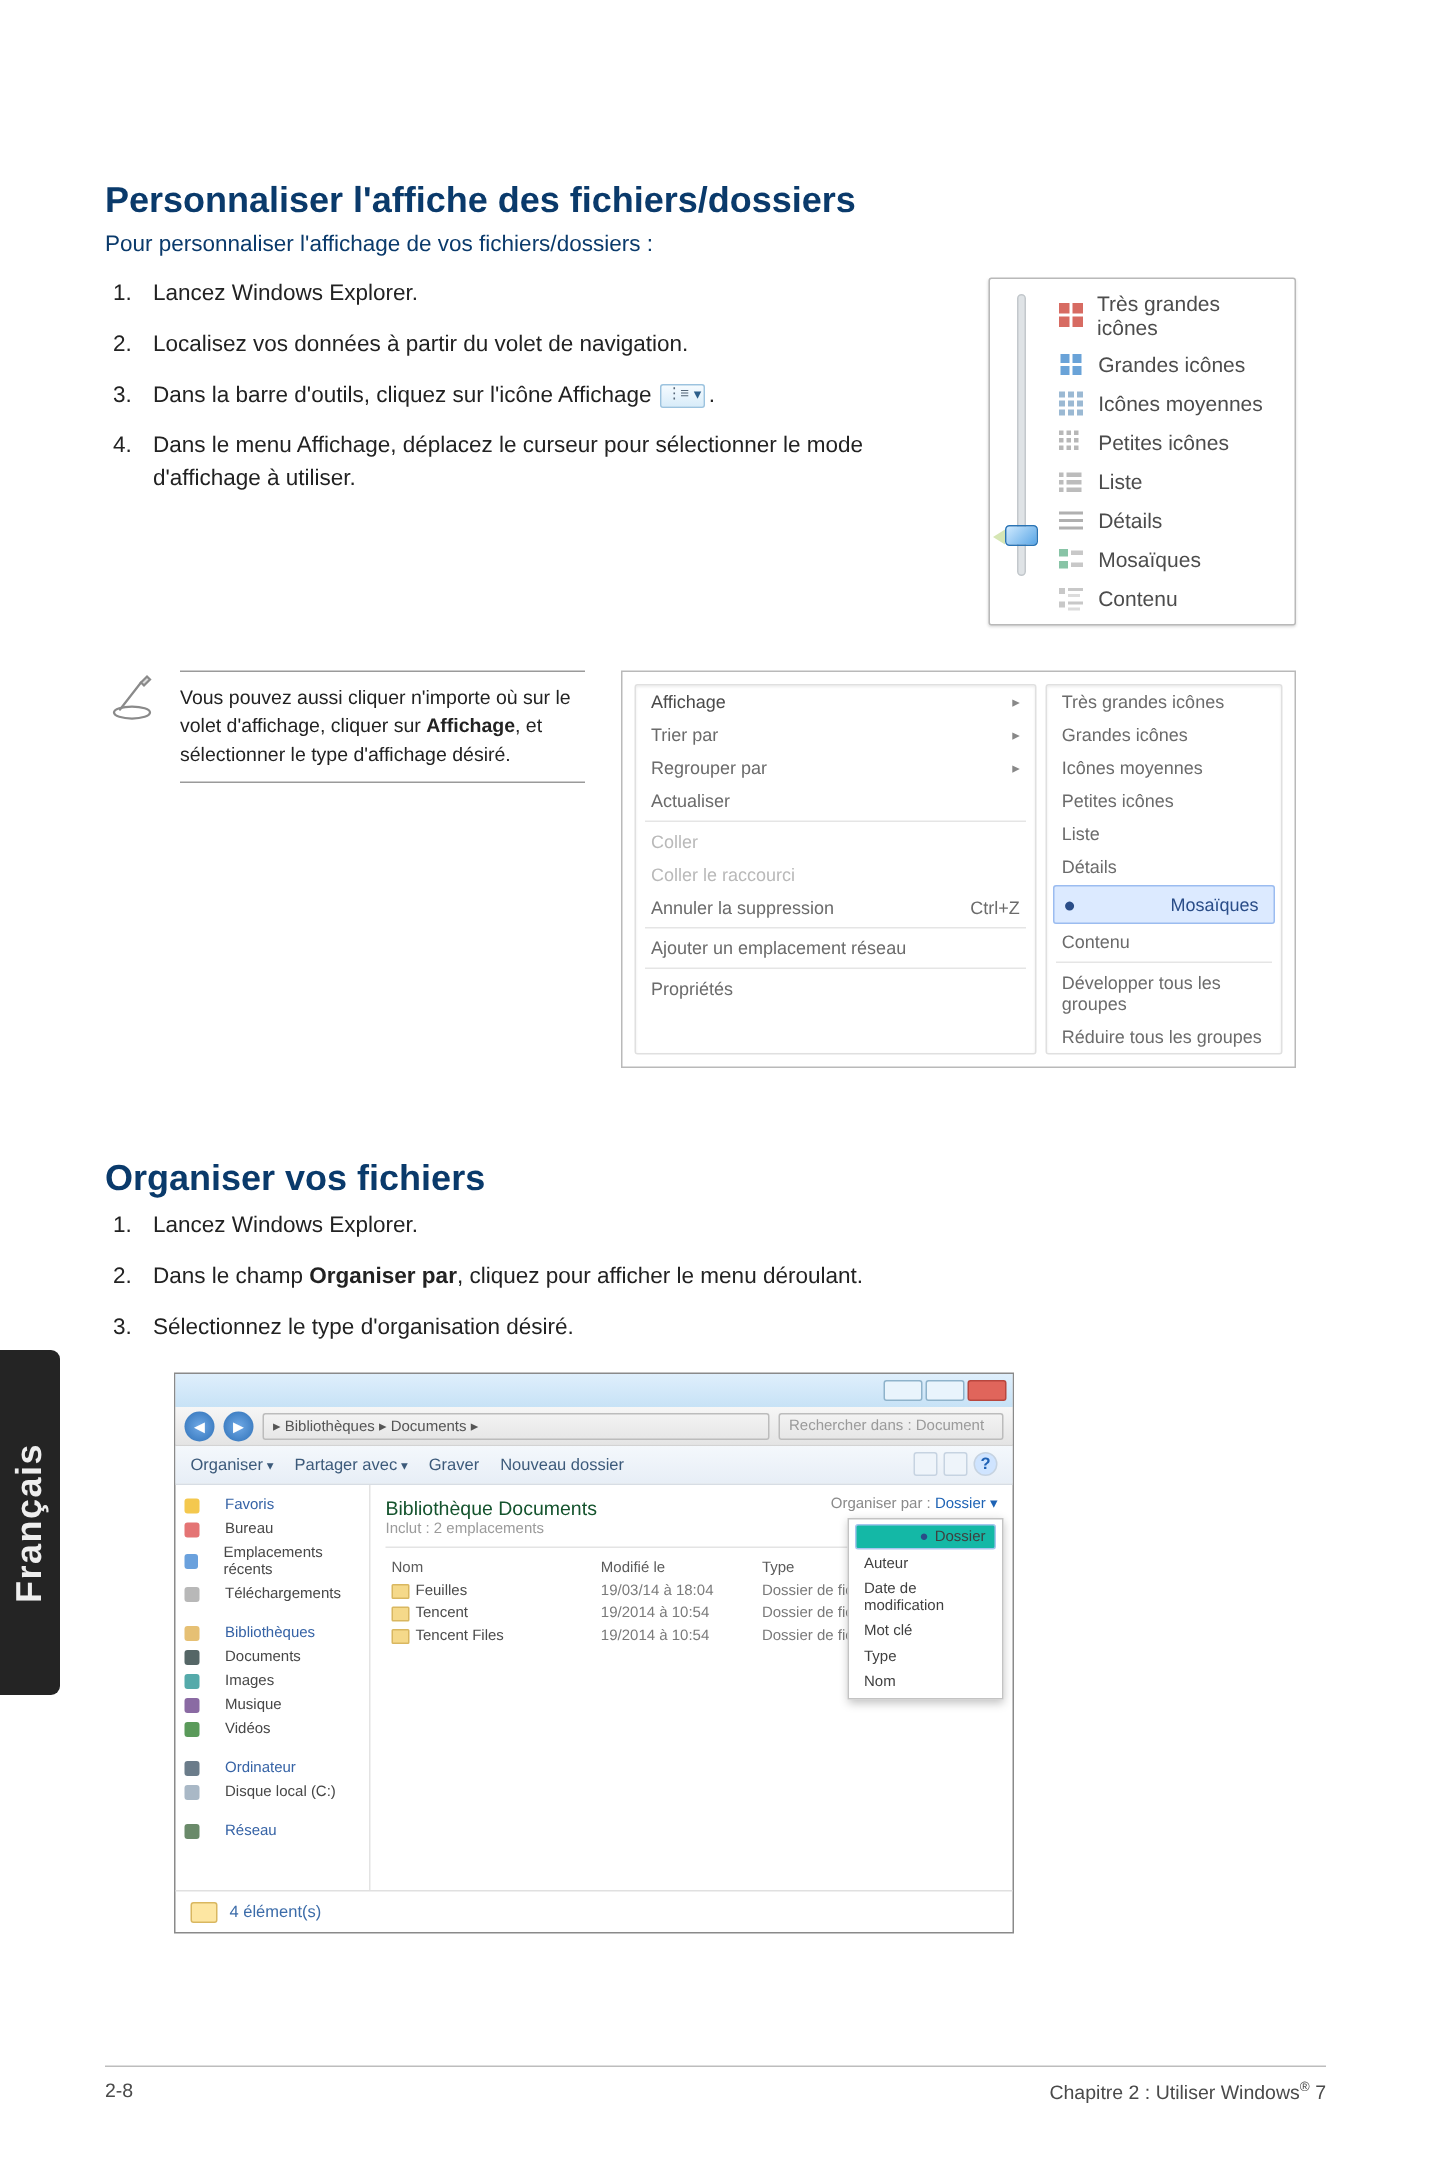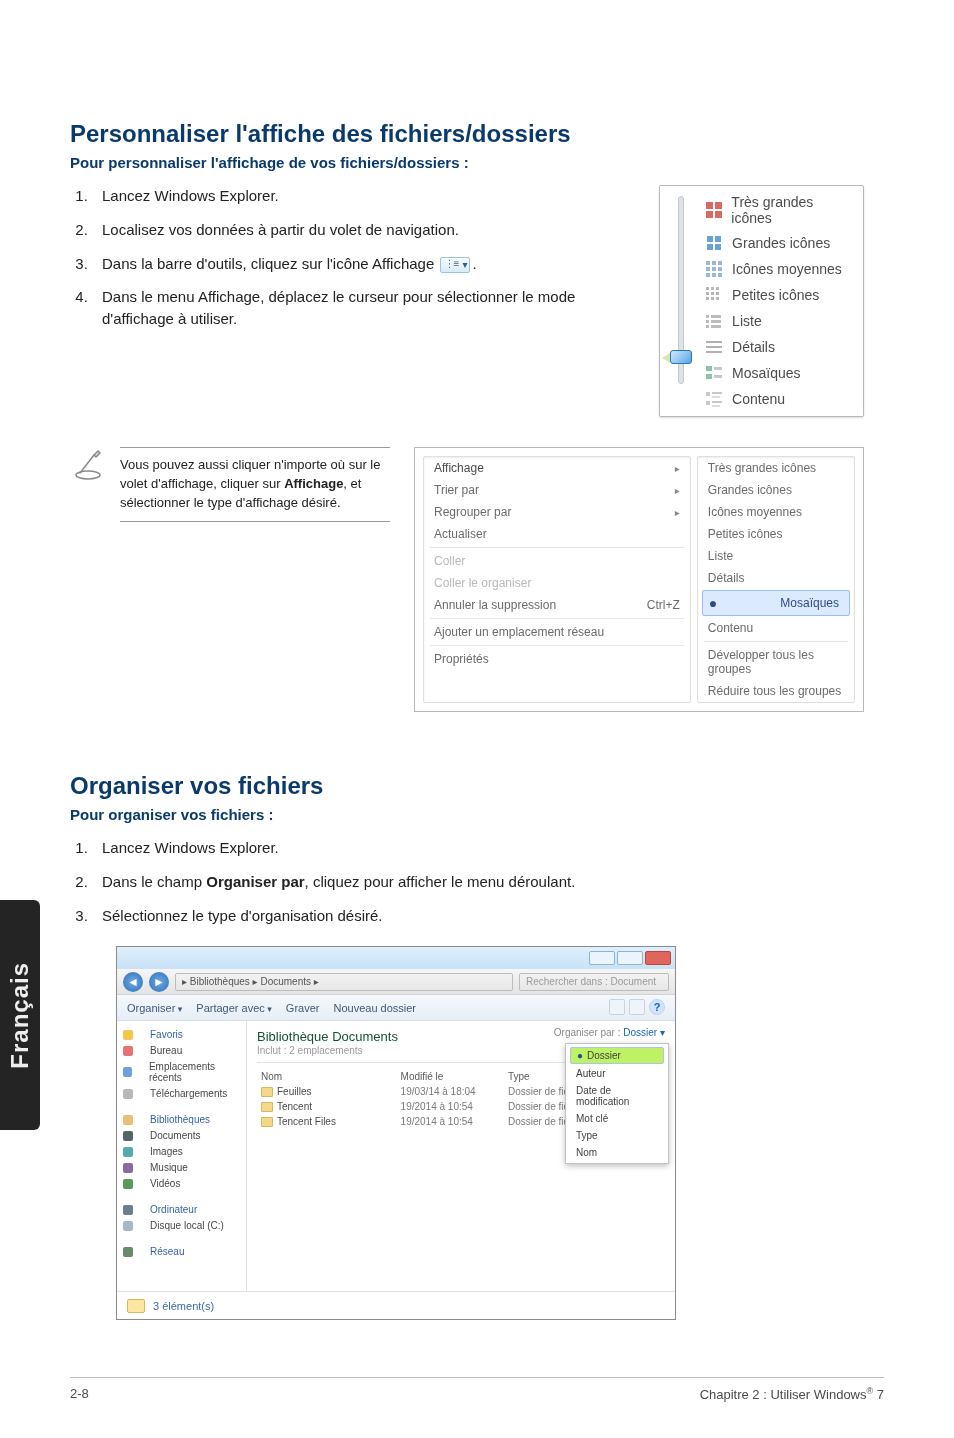--- a/index.html
+++ b/index.html
@@ -19,21 +19,21 @@
   }
 
   h2.section-title {
     color: #0a3a6b;
     font-size: 24px;
     font-weight: bold;
     margin: 0 0 6px 0;
   }
   .subheading {
     color: #0a3a6b;
-    font-weight: bold;
+    font-weight: normal;
     font-size: 15px;
     margin: 0 0 14px 0;
   }
 
   .content-row {
     display: flex;
     align-items: flex-start;
     gap: 18px;
   }
   .main-col { flex: 1 1 auto; }
@@ -297,21 +297,21 @@
   .org-dropdown {
     position: absolute;
     right: 6px; top: 22px;
     width: 104px;
     background: #fff; border: 1px solid #c3c3c3;
     box-shadow: 0 2px 6px rgba(0,0,0,.25);
     font-size: 10px;
     padding: 2px 0;
   }
   .org-dropdown .it { padding: 3px 10px; color: #3f3f3f; }
-  .org-dropdown .it.sel { background: #bef264; border: 1px solid #a7c5ee; border-radius: 2px; margin: 1px 4px; padding: 2px 6px; }
+  .org-dropdown .it.sel { background: #14b8a6; border: 1px solid #a7c5ee; border-radius: 2px; margin: 1px 4px; padding: 2px 6px; text-align: right; }
   .org-dropdown .bullet2 { color: #2a4d88; margin-right: 4px; }
 
   .lib-status { height: 28px; border-top: 1px solid #e0e0e0; display: flex; align-items: center; padding: 0 10px; gap: 8px; color: #3C6CA9; }
   .lib-status .ic { width: 18px; height: 14px; background: #fde6a2; border: 1px solid #d9b760; border-radius: 2px; }
 
   
   .side-tab {
     position: absolute;
     left: 0; top: 900px;
     width: 40px; height: 230px;
@@ -514,21 +514,21 @@
             <span class="arrow">▸</span>
           </div>
         <div class="ctx-item">
             <span>Actualiser</span>
           </div>
         <div class="ctx-sep"></div>
         <div class="ctx-item muted">
             <span>Coller</span>
           </div>
         <div class="ctx-item muted">
-            <span>Coller le organiser</span>
+            <span>Coller le raccourci</span>
           </div>
         <div class="ctx-item">
             <span>Annuler la suppression</span>
             <span>Ctrl+Z</span>
           </div>
         <div class="ctx-sep"></div>
         <div class="ctx-item">
             <span>Ajouter un emplacement réseau</span>
           </div>
         <div class="ctx-sep"></div>
@@ -567,21 +567,20 @@
             <span>Développer tous les groupes</span>
           </div>
         <div class="ctx-item">
             <span>Réduire tous les groupes</span>
           </div>
       </div>
     </div>
   </div>
 
   <h2 class="section-title" style="margin-top:60px">Organiser vos fichiers</h2>
-  <div class="subheading">Pour organiser vos fichiers :</div>
 
   <ol class="steps">
     <li>Lancez Windows Explorer.</li>
     <li>
       <span>Dans le champ </span><b>Organiser par</b><span>, cliquez pour afficher le menu déroulant.</span>
     </li>
     <li>Sélectionnez le type d'organisation désiré.</li>
   </ol>
 
   <div class="lib-screenshot">
@@ -704,21 +703,21 @@
           <div class="it">Auteur</div>
           <div class="it">Date de modification</div>
           <div class="it">Mot clé</div>
           <div class="it">Type</div>
           <div class="it">Nom</div>
         </div>
       </div>
     </div>
     <div class="lib-status">
       <span class="ic"></span>
-      <span>3 élément(s)</span>
+      <span>4 élément(s)</span>
     </div>
   </div>
 
 </div>
 
 <div class="side-tab">
   <span>Français</span>
 </div>
 
 <div class="footer">

